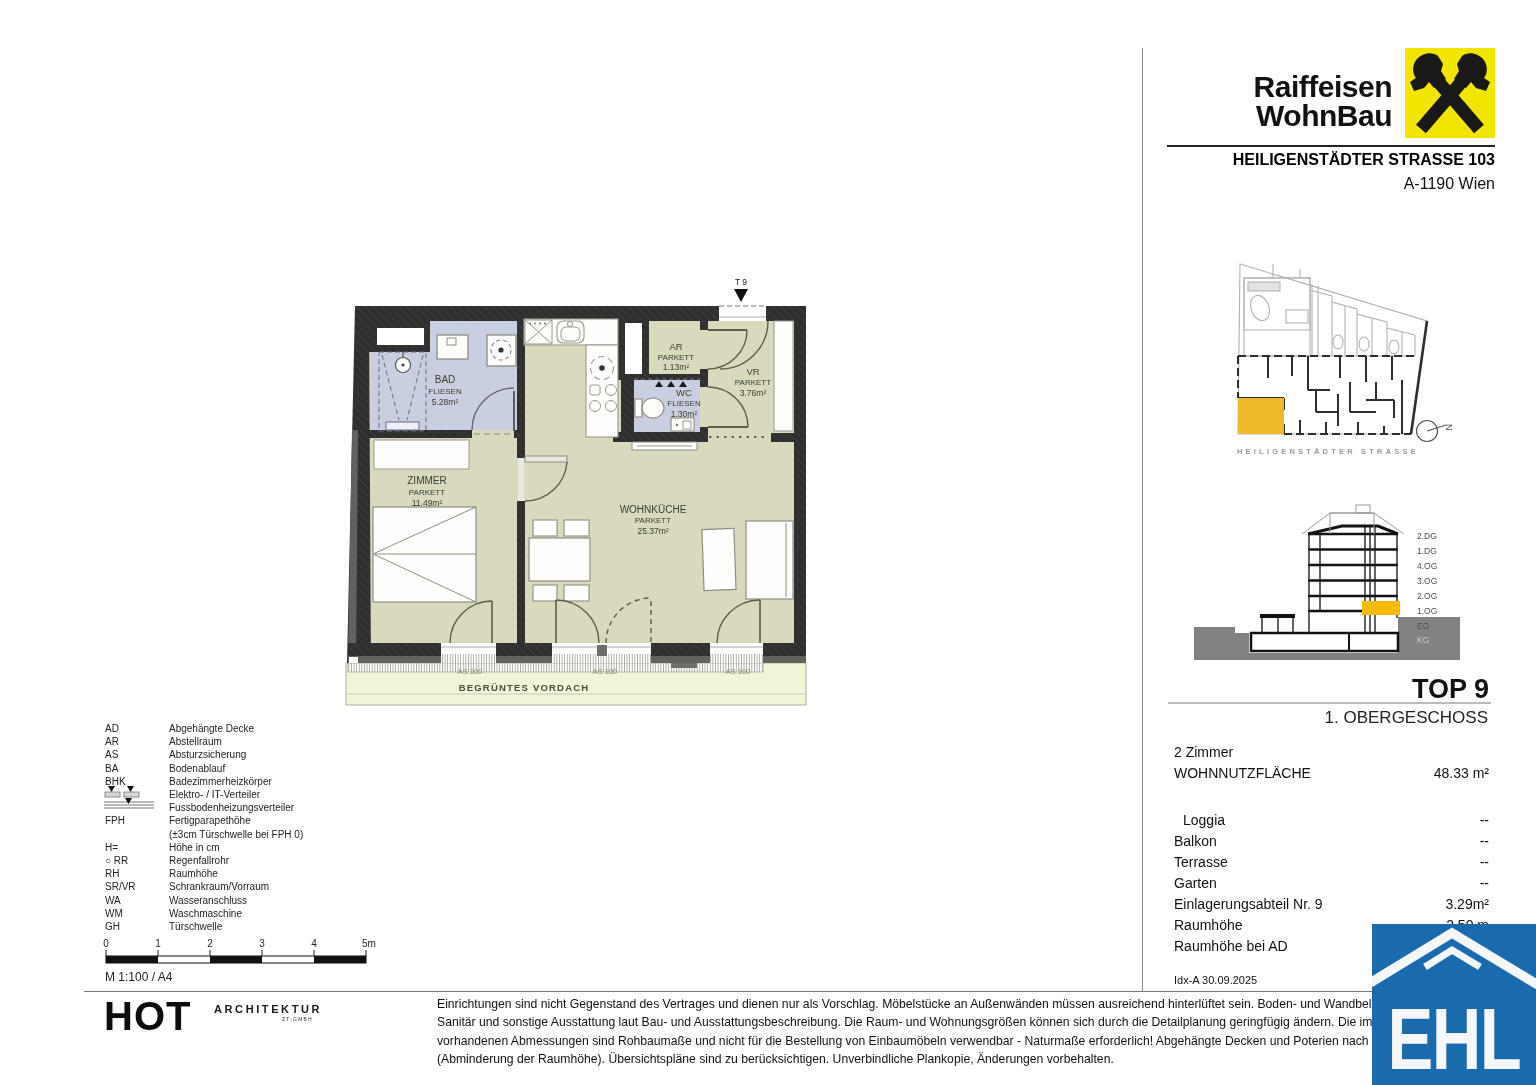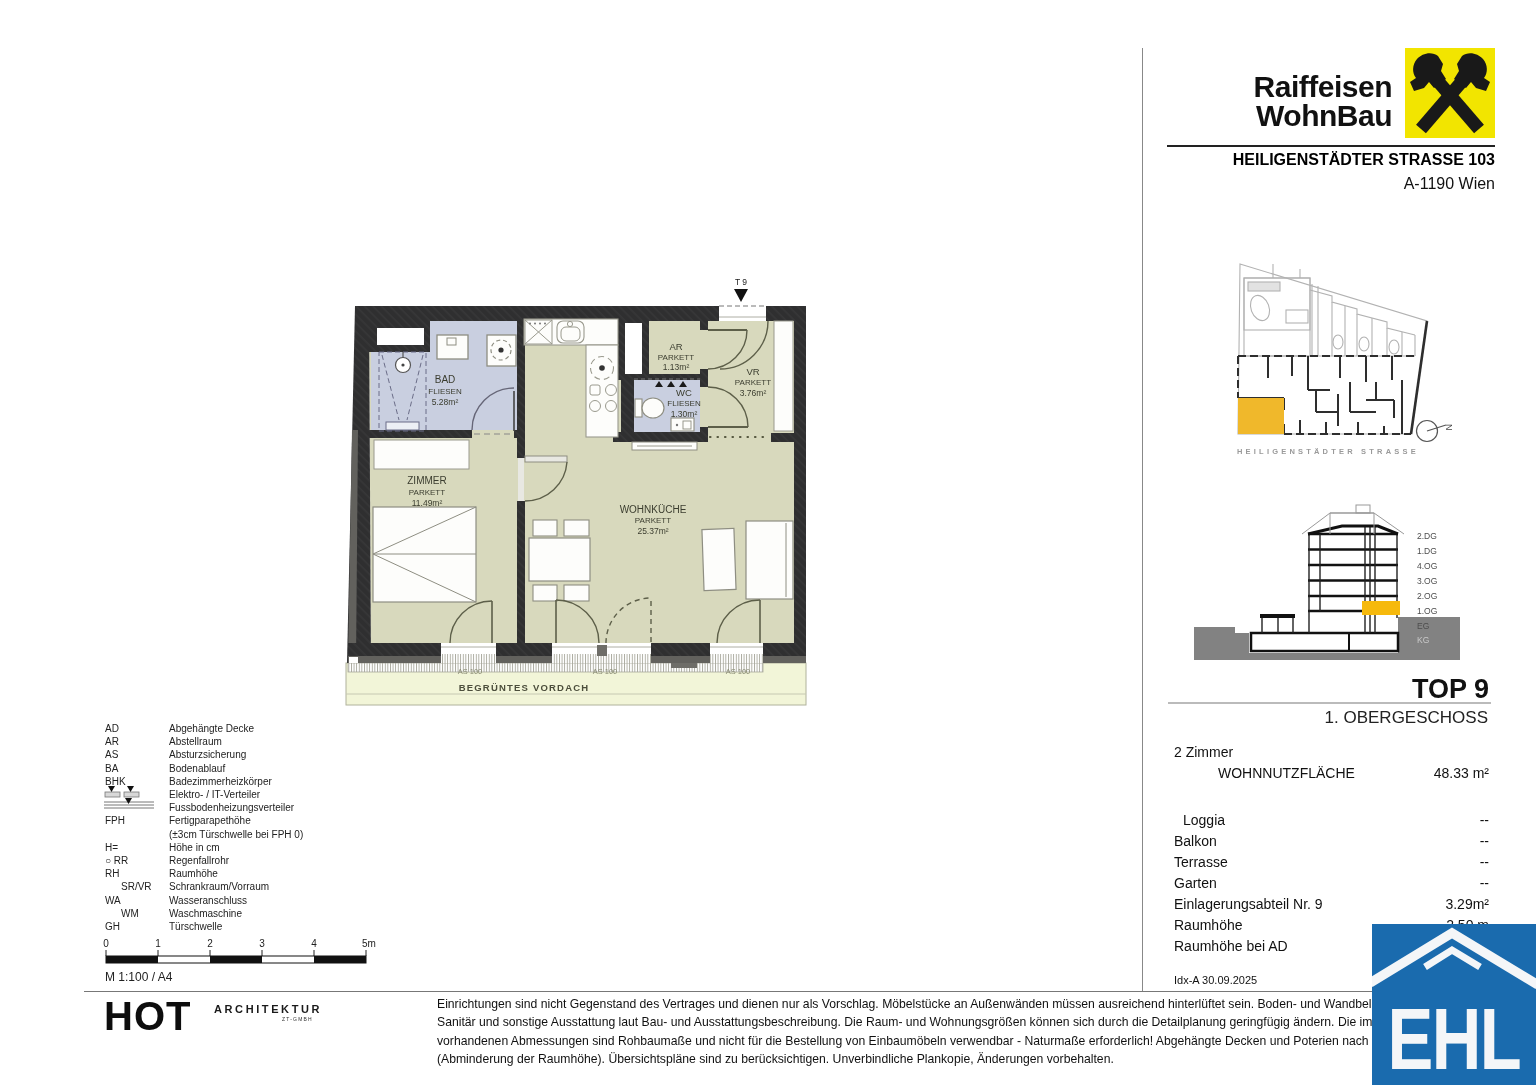--- a/index.html
+++ b/index.html
@@ -410,21 +410,21 @@
 </g>
 </svg>
 
 <div class="abs r" style="left:1300px;top:674px;width:189px;font-weight:bold;font-size:27px;color:#111;">TOP 9</div>
 <div class="abs" style="left:1168px;top:702px;width:323px;height:1.5px;background:#bbb;"></div>
 
 <div class="abs r" style="left:1250px;top:708px;width:238px;font-size:17px;color:#222;">1. OBERGESCHOSS</div>
 
 <div class="abs" style="left:1174px;top:744px;width:315px;font-size:14px;color:#111;">
   <div style="position:relative;height:21px;">2 Zimmer</div>
-  <div style="position:relative;height:21px;margin-left:44px;">WOHNNUTZFLÄCHE<span style="position:absolute;right:0;">48.33 m²</span></div>
+  <div style="position:relative;height:21px;">WOHNNUTZFLÄCHE<span style="position:absolute;right:0;">48.33 m²</span></div>
   <div style="height:26px;"></div>
   <div style="position:relative;height:21px;margin-left:9px;">Loggia<span style="position:absolute;right:0;">--</span></div>
   <div style="position:relative;height:21px;">Balkon<span style="position:absolute;right:0;">--</span></div>
   <div style="position:relative;height:21px;">Terrasse<span style="position:absolute;right:0;">--</span></div>
   <div style="position:relative;height:21px;">Garten<span style="position:absolute;right:0;">--</span></div>
   <div style="position:relative;height:21px;">Einlagerungsabteil Nr. 9<span style="position:absolute;right:0;">3.29m²</span></div>
   <div style="position:relative;height:21px;">Raumhöhe<span style="position:absolute;right:0;">2.50 m</span></div>
   <div style="position:relative;height:21px;">Raumhöhe bei AD<span style="position:absolute;right:0;">2.38 m</span></div>
 </div>
 
@@ -438,23 +438,23 @@
   <div style="position:relative;"><span style="position:absolute;left:0;">AS</span><span style="position:absolute;left:64px;white-space:nowrap;">Absturzsicherung</span>&nbsp;</div>
   <div style="position:relative;"><span style="position:absolute;left:0;">BA</span><span style="position:absolute;left:64px;white-space:nowrap;">Bodenablauf</span>&nbsp;</div>
   <div style="position:relative;"><span style="position:absolute;left:0;">BHK</span><span style="position:absolute;left:64px;white-space:nowrap;">Badezimmerheizkörper</span>&nbsp;</div>
   <div style="position:relative;"><span style="position:absolute;left:64px;white-space:nowrap;">Elektro- / IT-Verteiler</span>&nbsp;</div>
   <div style="position:relative;"><span style="position:absolute;left:64px;white-space:nowrap;">Fussbodenheizungsverteiler</span>&nbsp;</div>
   <div style="position:relative;"><span style="position:absolute;left:0;">FPH</span><span style="position:absolute;left:64px;white-space:nowrap;">Fertigparapethöhe</span>&nbsp;</div>
   <div style="position:relative;"><span style="position:absolute;left:64px;white-space:nowrap;">(±3cm Türschwelle bei FPH 0)</span>&nbsp;</div>
   <div style="position:relative;"><span style="position:absolute;left:0;">H=</span><span style="position:absolute;left:64px;white-space:nowrap;">Höhe in cm</span>&nbsp;</div>
   <div style="position:relative;"><span style="position:absolute;left:0;">○ RR</span><span style="position:absolute;left:64px;white-space:nowrap;">Regenfallrohr</span>&nbsp;</div>
   <div style="position:relative;text-align:center;"><span style="position:absolute;left:0;">RH</span><span style="position:absolute;left:64px;white-space:nowrap;">Raumhöhe</span>&nbsp;</div>
-  <div style="position:relative;"><span style="position:absolute;left:16px;text-align:center;">SR/VR</span><span style="position:absolute;left:64px;white-space:nowrap;">Schrankraum/Vorraum</span>&nbsp;</div>
+  <div style="position:relative;"><span style="position:absolute;left:0;text-align:center;">SR/VR</span><span style="position:absolute;left:64px;white-space:nowrap;">Schrankraum/Vorraum</span>&nbsp;</div>
   <div style="position:relative;"><span style="position:absolute;left:0;">WA</span><span style="position:absolute;left:64px;white-space:nowrap;">Wasseranschluss</span>&nbsp;</div>
-  <div style="position:relative;"><span style="position:absolute;left:16px;">WM</span><span style="position:absolute;left:64px;white-space:nowrap;">Waschmaschine</span>&nbsp;</div>
+  <div style="position:relative;"><span style="position:absolute;left:0;">WM</span><span style="position:absolute;left:64px;white-space:nowrap;">Waschmaschine</span>&nbsp;</div>
   <div style="position:relative;"><span style="position:absolute;left:0;">GH</span><span style="position:absolute;left:64px;white-space:nowrap;">Türschwelle</span>&nbsp;</div>
 </div>
 
 <svg class="abs" style="left:104px;top:785px;" width="52" height="14" viewBox="0 0 52 14">
 <rect x="1" y="7" width="15" height="5" fill="#d8d8d8" stroke="#777" stroke-width="0.8"></rect>
 <rect x="20" y="7" width="15" height="5" fill="#d8d8d8" stroke="#777" stroke-width="0.8"></rect>
 <polygon points="4,1 11,1 7.5,7" fill="#111"></polygon>
 <polygon points="23,1 30,1 26.5,7" fill="#111"></polygon>
 </svg>
 

